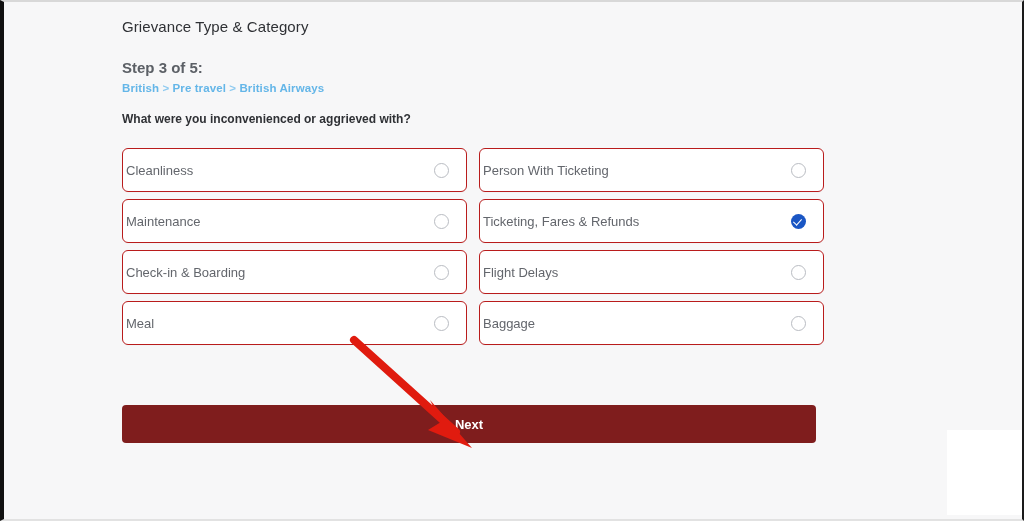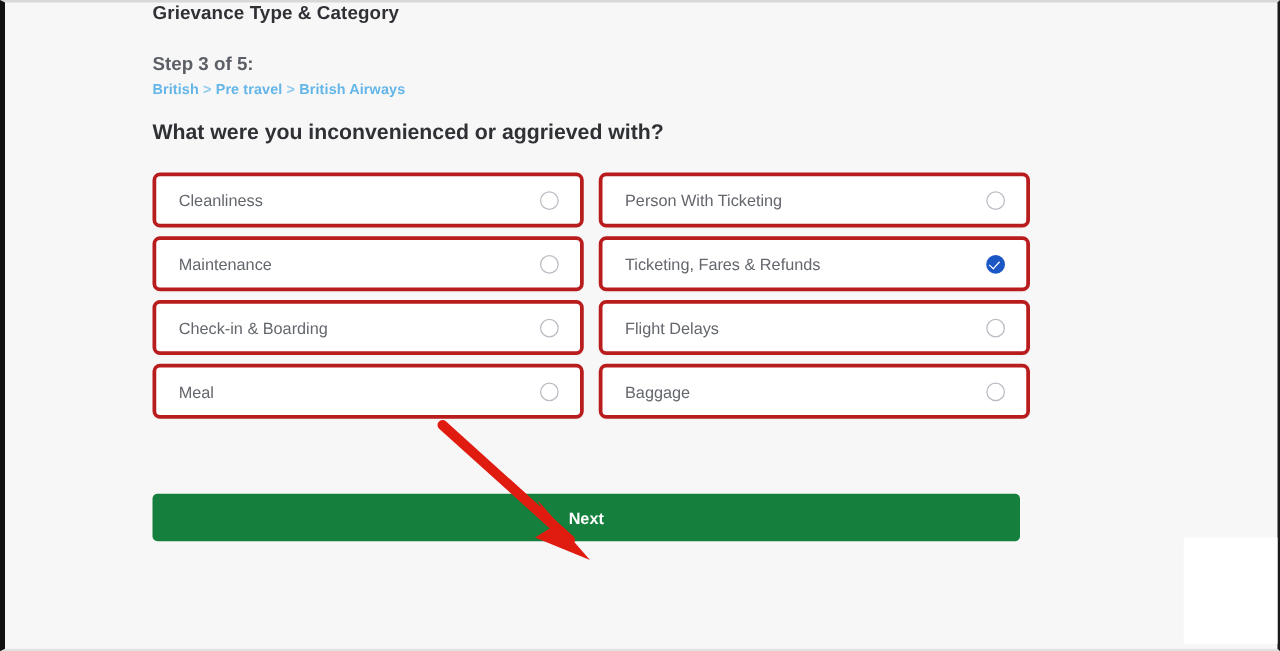--- a/index.html
+++ b/index.html
@@ -24,23 +24,24 @@
   }
   .content {
     position: absolute;
     left: 118px;
     top: 0;
     width: 710px;
   }
 
   .page-title {
     font-size: 15px;
-    font-weight: bold;
+    font-weight: normal;
     color: #2f3135;
     letter-spacing: 0.1px;
+    margin-top: 16px;
   }
 
   .step-label {
     font-size: 15px;
     font-weight: bold;
     color: #5c6066;
     margin-top: 24px;
   }
 
   .breadcrumb {
@@ -55,21 +56,21 @@
     font-weight: bold;
   }
 
   .question-row {
     display: flex;
     align-items: baseline;
     justify-content: space-between;
     margin-top: 18px;
   }
   .question {
-    font-size: 17px;
+    font-size: 12px;
     font-weight: bold;
     color: #2f3135;
     text-align: center;
   }
   .selected-wrap {
     font-size: 11.5px;
     color: #7b7f86;
     white-space: nowrap;
   }
   .selected-value {
@@ -82,26 +83,26 @@
     margin-top: 22px;
     display: grid;
     grid-template-columns: 345px 345px;
     column-gap: 12px;
     row-gap: 7px;
   }
 
   .option-card {
     height: 44px;
     background: #ffffff;
-    border: 3px solid #b91c1c;
+    border: 1px solid #b91c1c;
     border-radius: 6px;
     display: flex;
     align-items: center;
     justify-content: space-between;
-    padding: 0 17px 0 18px;
+    padding: 0 17px 0 3px;
     box-sizing: border-box;
     box-shadow: 0 1px 1px rgba(0,0,0,0.02);
     cursor: pointer;
   }
   .option-label {
     font-size: 13px;
     color: #63666c;
   }
   .radio {
     width: 15px;
@@ -125,21 +126,21 @@
     height: 7px;
     border: solid #ffffff;
     border-width: 0 1.8px 1.8px 0;
     transform: rotate(42deg);
   }
 
   .next-button {
     margin-top: 60px;
     width: 694px;
     height: 38px;
-    background: #15803d;
+    background: #7f1d1d;
     border: none;
     border-radius: 4px;
     color: #ffffff;
     font-size: 13px;
     font-weight: bold;
     font-family: "Liberation Sans", sans-serif;
     cursor: pointer;
     display: block;
   }
 

